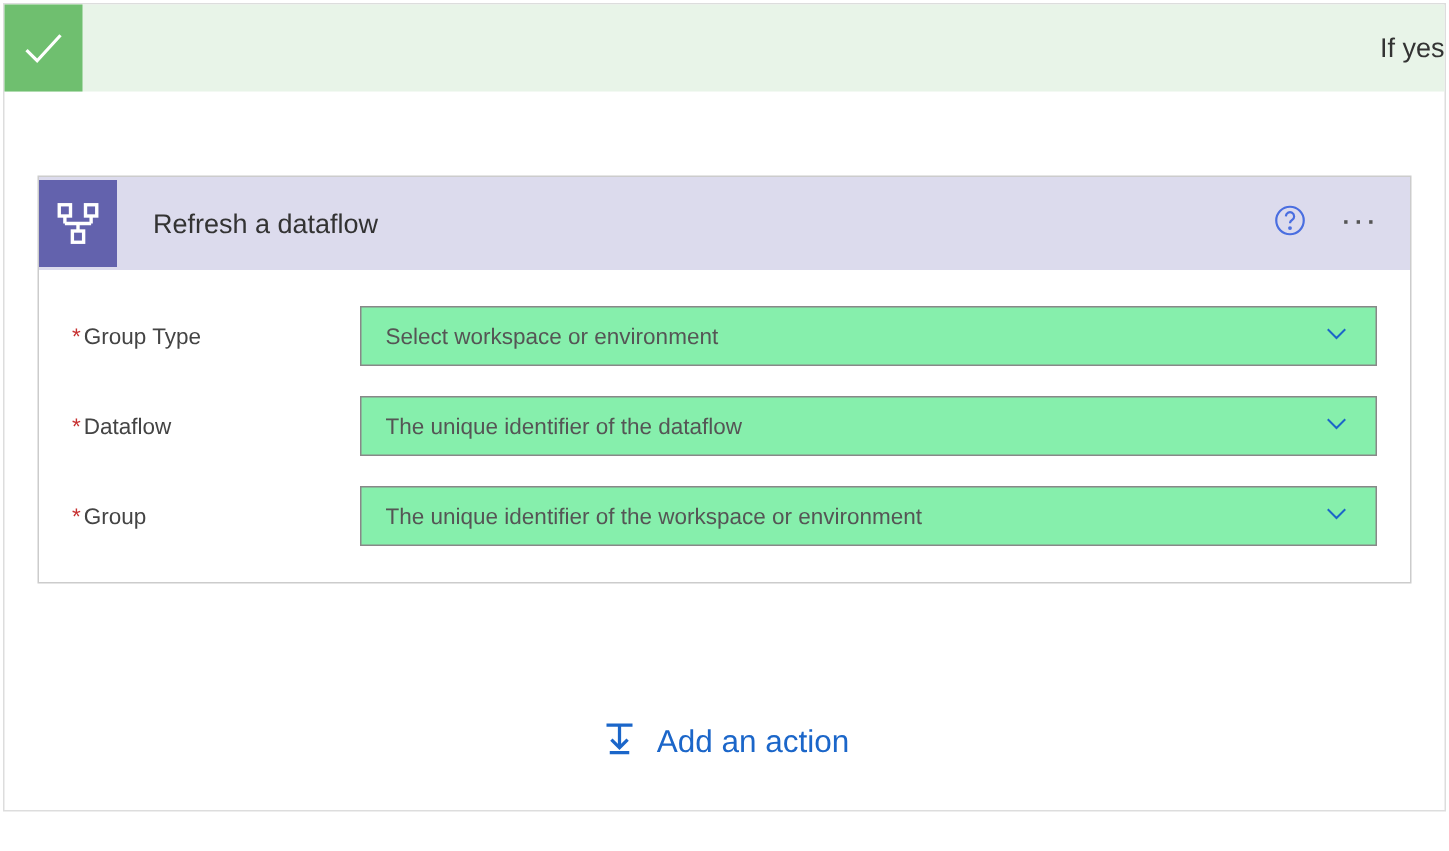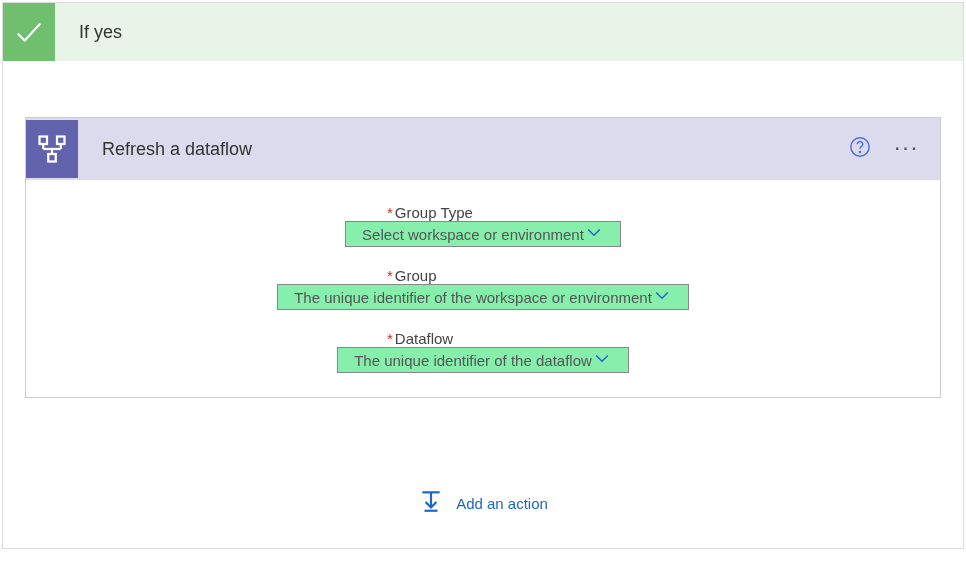--- a/index.html
+++ b/index.html
@@ -15,20 +15,21 @@
     }
     .container {
       border: 1px solid #ddd;
       margin: 2px;
     }
     .condition-header {
       background: #e8f4e8;
       display: flex;
       align-items: center;
       height: 58px;
+      justify-content: space-between;
     }
     .check-box {
       width: 52px;
       height: 58px;
       background: #6fbf6f;
       display: flex;
       align-items: center;
       justify-content: center;
     }
     .condition-title {
@@ -78,21 +79,20 @@
       font-weight: bold;
     }
     .form-body {
       padding: 14px 22px;
       background: #fff;
     }
     .form-row {
       display: flex;
       align-items: center;
       padding: 10px 0;
-      flex-direction: column;
     }
     .form-label {
       width: 192px;
       font-size: 15px;
       color: #444;
     }
     .required {
       color: #c73030;
       margin-right: 2px;
     }
@@ -119,21 +119,21 @@
       align-items: center;
       justify-content: center;
       margin-top: 90px;
       cursor: pointer;
     }
     .add-action-icon {
       margin-right: 12px;
     }
     .add-action-text {
       color: #1b66c9;
-      font-size: 15px;
+      font-size: 21px;
     }
   </style>
 </head>
 <body>
 
 <div class="container">
   <div class="condition-header">
     <div class="check-box">
       <svg width="34" height="34" viewBox="0 0 24 24" fill="none" stroke="#fff" stroke-width="1.5">
         <polyline points="4,13 9,18 20,6"></polyline>
@@ -177,38 +177,38 @@
             <span class="chevron">
               <svg width="20" height="20" viewBox="0 0 24 24" fill="none" stroke="#1b66c9" stroke-width="1.6">
                   <polyline points="5,9 12,16 19,9"></polyline>
                 </svg>
             </span>
           </div>
         </div>
 
         <div class="form-row">
           <div class="form-label">
-            <span class="required">*</span><span>Group</span>
+            <span class="required">*</span><span>Dataflow</span>
           </div>
           <div class="form-select">
-            <span class="select-placeholder">The unique identifier of the workspace or environment</span>
+            <span class="select-placeholder">The unique identifier of the dataflow</span>
             <span class="chevron">
               <svg width="20" height="20" viewBox="0 0 24 24" fill="none" stroke="#1b66c9" stroke-width="1.6">
                   <polyline points="5,9 12,16 19,9"></polyline>
                 </svg>
             </span>
           </div>
         </div>
 
         <div class="form-row">
           <div class="form-label">
-            <span class="required">*</span><span>Dataflow</span>
+            <span class="required">*</span><span>Group</span>
           </div>
           <div class="form-select">
-            <span class="select-placeholder">The unique identifier of the dataflow</span>
+            <span class="select-placeholder">The unique identifier of the workspace or environment</span>
             <span class="chevron">
               <svg width="20" height="20" viewBox="0 0 24 24" fill="none" stroke="#1b66c9" stroke-width="1.6">
                   <polyline points="5,9 12,16 19,9"></polyline>
                 </svg>
             </span>
           </div>
         </div>
       </div>
     </div>
 

